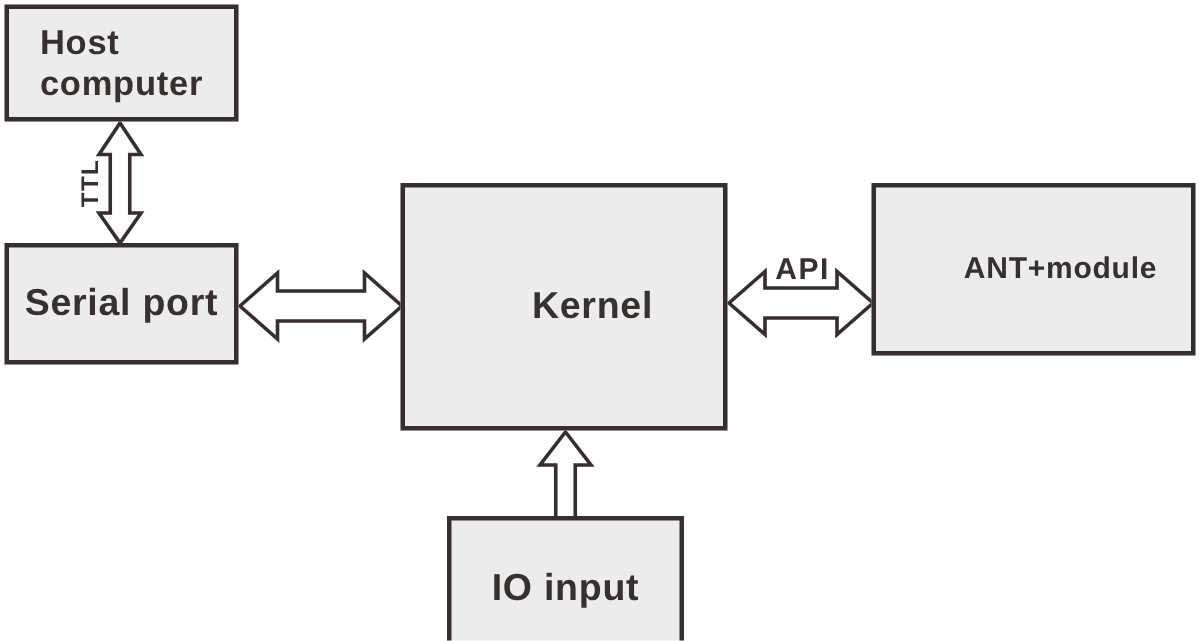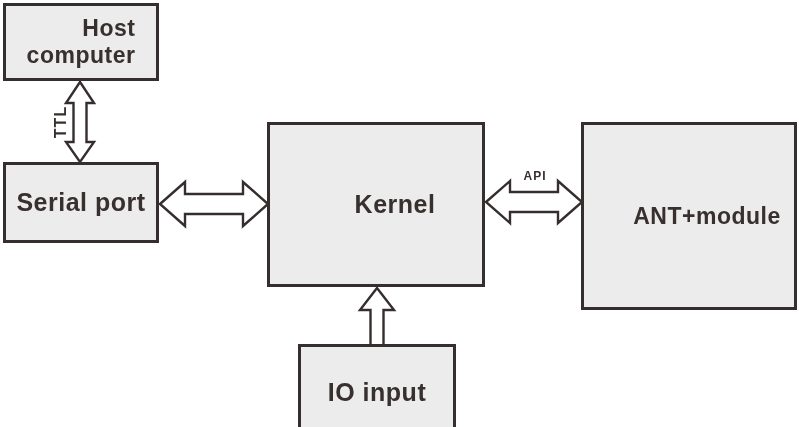--- a/index.html
+++ b/index.html
@@ -25,50 +25,50 @@
     fill:var(--arrow-fill);
     stroke:var(--line);
     stroke-width:2.4;
     stroke-linejoin:miter;
   }
   .node{
     position:absolute;
     background:var(--box-fill);
     border:3px solid var(--line);
     display:flex;align-items:center;justify-content:center;
-    text-align:right;
+    text-align:left;
     color:var(--text);
     font-weight:bold;
     letter-spacing:0.5px;
   }
   .node span{white-space:pre-line;}
   .node-host{left:3px;top:3px;width:156px;height:78px;font-size:23px;line-height:27px;}
   .node-serial{left:3px;top:162px;width:156px;height:81px;font-size:25px;}
   .node-kernel{left:267px;top:122px;width:218px;height:165px;font-size:25px;padding-left:38px;}
-  .node-ant{left:581px;top:122px;width:216px;height:188px;font-size:23px;padding-left:36px;}
+  .node-ant{left:581px;top:122px;width:216px;height:115px;font-size:20px;padding-left:36px;}
   .node-io{left:298px;top:344px;width:158px;height:96px;font-size:25px;}
   .edge-label{
     position:absolute;
     color:var(--text);
     font-weight:bold;
     text-align:center;
     white-space:pre-line;
   }
   .label-ttl{
     left:61px;top:122px;
     transform:translate(-50%,-50%) rotate(-90deg);
     font-size:16px;white-space:nowrap;letter-spacing:1px;
   }
   .label-ant-protocol{
     left:163px;top:140px;width:100px;
     font-size:18px;line-height:20px;
   }
   .label-api{
     left:499px;top:169px;width:72px;
-    font-size:12px;letter-spacing:1px;
+    font-size:20px;letter-spacing:1px;
   }
 </style>
 </head>
 <body>
 
 <div class="canvas">
 
   <svg class="arrows" viewBox="0 0 799 427" aria-hidden="true">
 
     <polygon points="80,82 94,103 86.5,103 86.5,142 94,142 80,162 66,142 73.5,142 73.5,103 66,103"></polygon>

